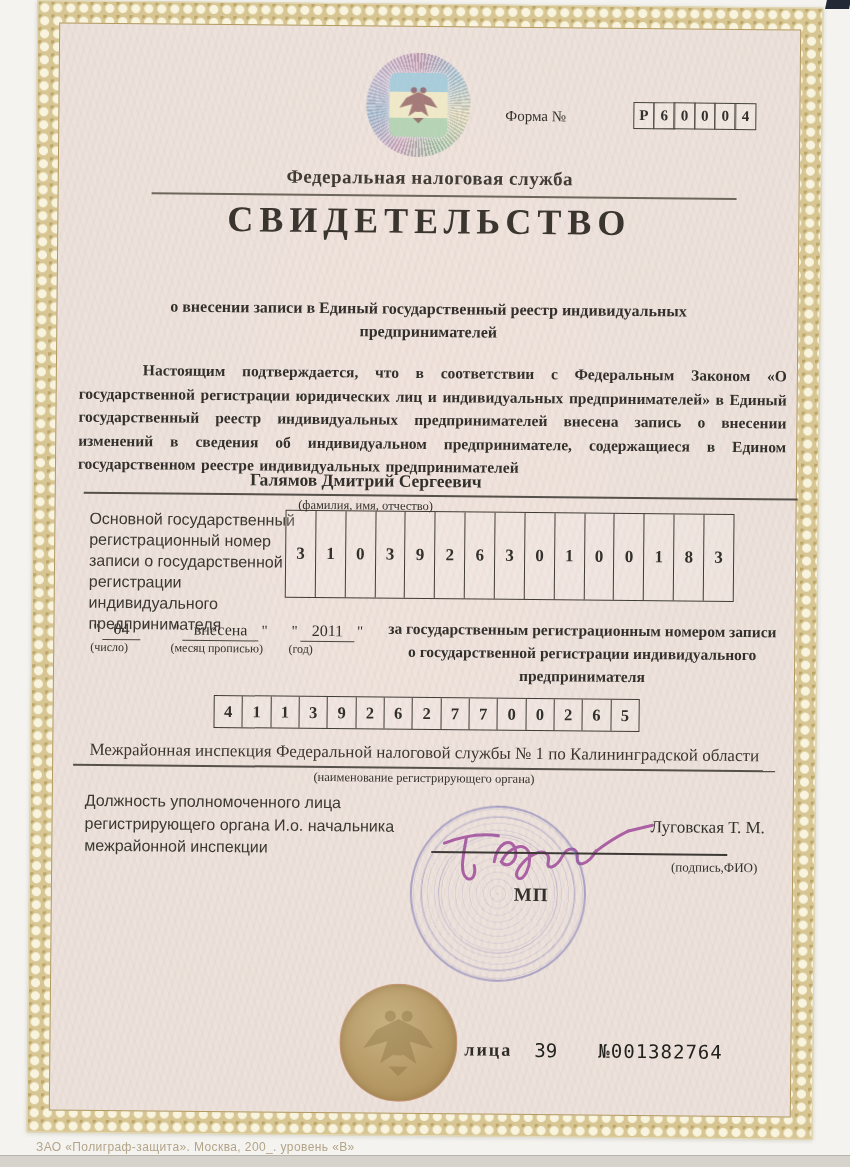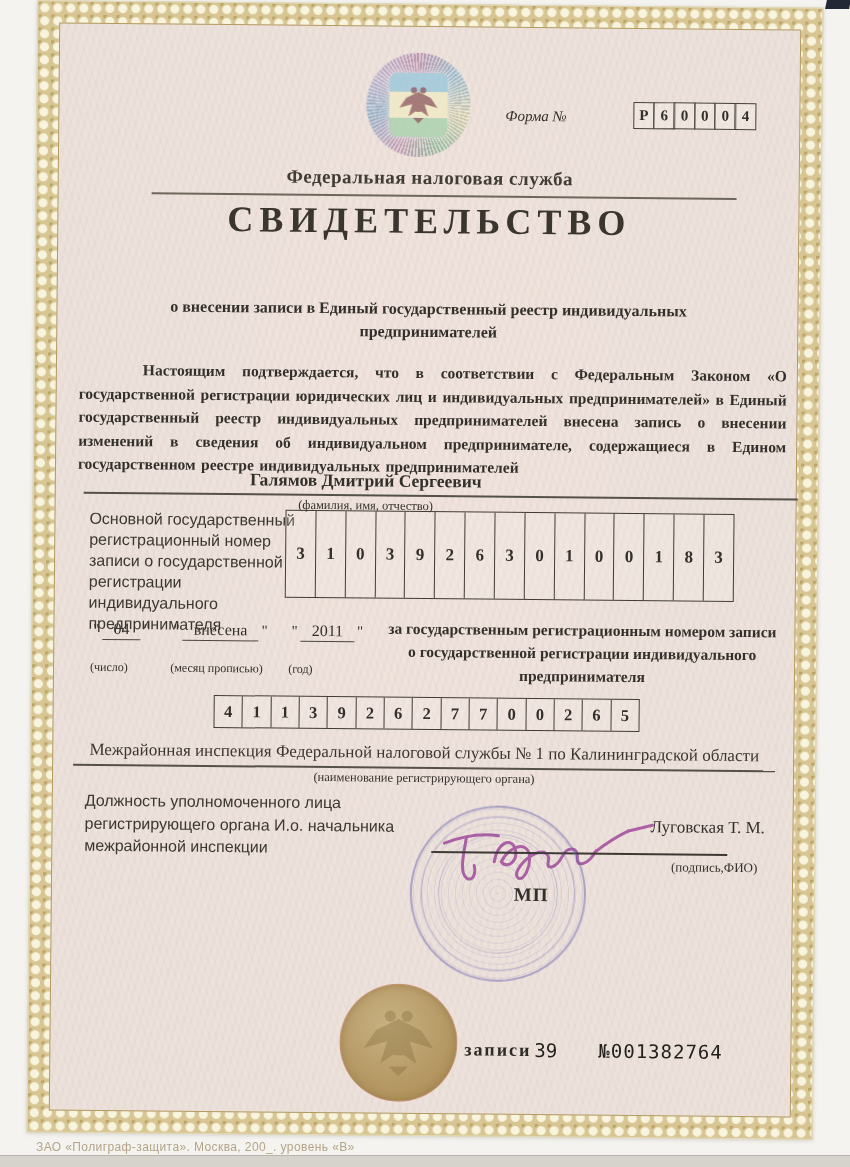--- a/index.html
+++ b/index.html
@@ -61,21 +61,21 @@
   }
   .holo-shield{
     width:58px;height:64px;border-radius:8px;
     background:linear-gradient(#86cdea 0 30%, #f4ecb2 30% 70%, #9ad7a0 70%);
     display:flex;align-items:center;justify-content:center;
     box-shadow:0 0 6px rgba(255,255,255,.6);
   }
   .holo-shield svg{width:46px;height:46px;opacity:.75;}
 
   
-  .form-label{left:446px;top:80px;font-size:15px;font-style:italic;}
+  .form-label{left:446px;top:80px;font-size:15px;}
   .codeboxes{left:575px;top:73px;display:flex;}
   .codeboxes .cell{
     width:21.5px;height:27px;border:1.2px solid #45403a;margin-left:-1.2px;
     display:flex;align-items:center;justify-content:center;
     font-weight:bold;font-size:15px;background:rgba(250,246,240,.25);
   }
 
   .agency{left:0;top:140px;width:742px;text-align:center;font-size:19px;font-weight:bold;letter-spacing:.5px;color:#413c35;}
   .rule1{left:93px;top:168px;width:585px;height:1.5px;background:#6e675c;}
   .doc-title{left:0;top:173px;width:742px;text-align:center;font-size:36px;font-weight:bold;letter-spacing:6px;color:#3a352f;}
@@ -94,21 +94,21 @@
     font-weight:bold;
   }
   .grid .cell:first-child{border-left:none;}
   .ogrn-grid{left:230px;top:484px;width:449px;height:88px;font-size:17px;}
   .grn-grid{left:160px;top:670px;width:426px;height:33px;font-size:16.5px;}
 
   .date-row{left:36px;top:596px;display:flex;gap:18px;}
   .date-g{text-align:left;}
   .quote::before{content:'\0022';font-size:15px;padding:0 3px;}
   .dval{display:inline-block;border-bottom:1.2px solid #4c463f;padding:0 11px 1px;font-size:16px;}
-  .dcap{font-size:12px;margin-top:20px;}
+  .dcap{font-size:12px;margin-top:0;}
 
   .grn-label{left:332px;top:590px;width:392px;text-align:center;font-size:15.5px;font-weight:bold;line-height:23px;}
 
   .authority{left:10px;top:716px;width:722px;text-align:center;font-size:17px;color:#3b362f;}
   .authority-line{left:20px;top:740px;width:702px;height:1.5px;background:#55504a;}
   .authority-caption{left:10px;top:744px;width:722px;text-align:center;font-size:12.5px;}
 
   .position-label{left:32px;top:766px;width:324px;font-family:"Liberation Sans",sans-serif;font-size:16px;line-height:22.5px;color:#3b3731;}
 
   .sig-svg{left:384px;top:776px;width:222px;height:82px;}
@@ -266,20 +266,20 @@
         <g fill="#8a713f">
           <circle cx="24" cy="11" r="4"></circle>
           <circle cx="36" cy="11" r="4"></circle>
           <path d="M30 13 L14 21 L5 34 L22 29 L17 45 L30 36 L43 45 L38 29 L55 34 L46 21 Z"></path>
           <rect x="26" y="26" width="8" height="13" rx="2"></rect>
           <path d="M23 47 L30 54 L37 47 Z"></path>
         </g>
       </svg>
     </div>
 
-    <div class="abs series-label">записи</div>
+    <div class="abs series-label">лица</div>
     <div class="abs series-region">39</div>
     <div class="abs series-number">№001382764</div>
 
   </div>
 </div>
 
 <div class="print-note">ЗАО «Полиграф-защита». Москва, 200_. уровень «В»</div>
 
 </body></html>

